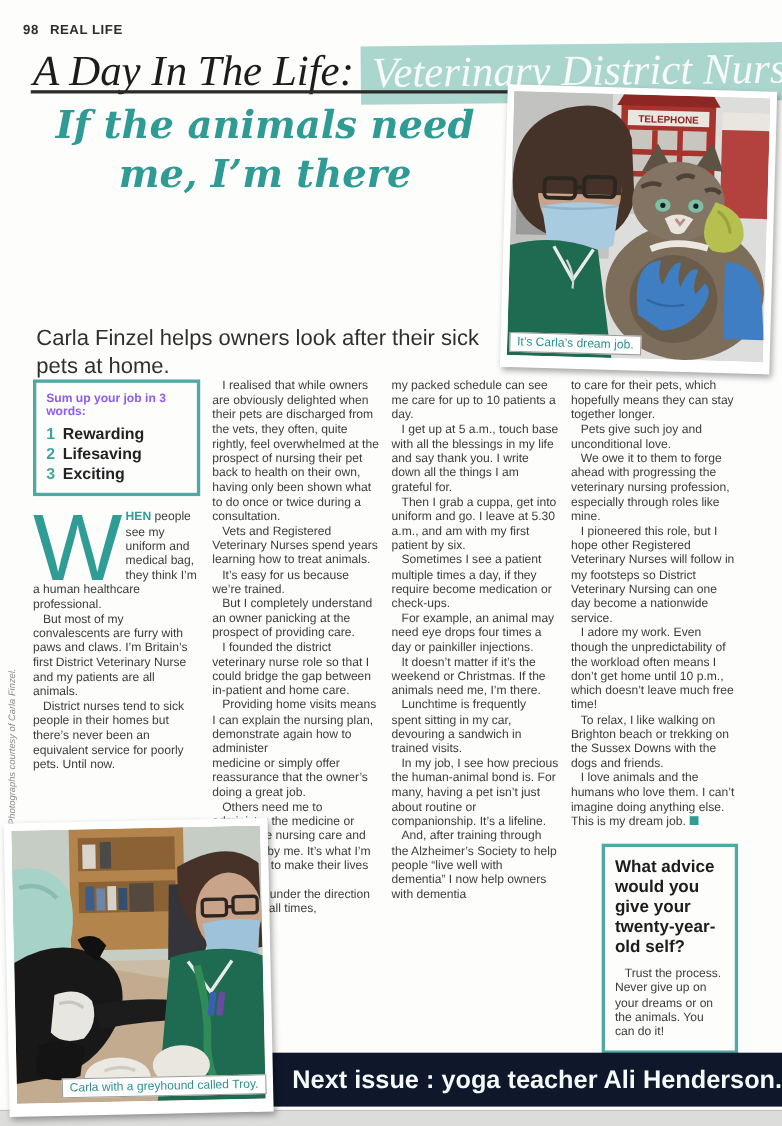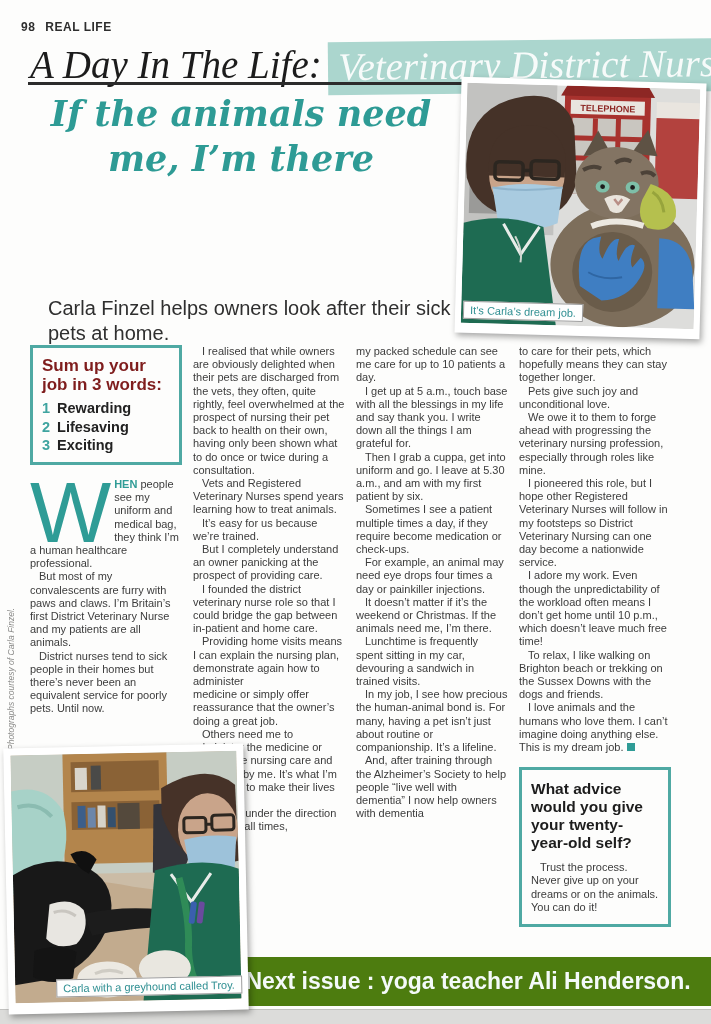--- a/index.html
+++ b/index.html
@@ -10,55 +10,55 @@
   .folio .sep{display:inline-block;width:10px;}
   .strapline{position:absolute;left:30px;top:40px;white-space:nowrap;font-family:"Liberation Serif",serif;
              font-style:italic;font-size:39px;color:#1c1c1c;}
   .strap-hl{display:inline-block;background:#abd6ce;color:#f7fbfa;padding:2px 14px 6px 10px;margin-left:6px;
             transform:rotate(-.6deg);}
   .strap-rule{position:absolute;left:28px;top:82px;width:612px;height:3px;background:#2b2b2b;}
   
   .headline{position:absolute;left:22px;top:92px;width:438px;text-align:center;
             font-family:"DejaVu Serif","Liberation Serif",serif;font-style:italic;font-weight:700;
             font-size:35px;line-height:1.28;color:#2e9b95;}
-  .standfirst{position:absolute;left:48px;top:296px;width:420px;font-size:20px;line-height:1.24;
+  .standfirst{position:absolute;left:33px;top:296px;width:420px;font-size:20px;line-height:1.24;
               color:#2f2f2f;font-weight:500;}
   
   .credit{position:absolute;left:6px;top:595px;height:155px;writing-mode:vertical-rl;transform:rotate(180deg);
           font-size:8.5px;font-style:italic;color:#8b8b89;}
   
   .cols{position:absolute;left:30px;top:345px;width:658px;display:flex;gap:11px;}
   .col{width:152px;flex:0 0 152px;font-size:11px;line-height:13.2px;}
   .col p{margin:0;}
   .ind{text-indent:9px;}
   .narrow{margin-left:57px;}
   
   .sumup{border:3px solid #4fa9a3;padding:8px 7px 10px 9px;margin-bottom:13px;background:#fdfdfc;}
-  .sumup h3{margin:0 0 8px 0;font-size:17px;line-height:1.13;color:#7f1d1d;font-weight:700;}
+  .sumup h3{margin:0 0 8px 0;font-size:11px;line-height:1.13;color:#8b5cf6;font-weight:700;}
   .sum-item{display:flex;gap:7px;margin-top:5px;font-size:14.5px;font-weight:700;color:#222;}
   .sum-num{color:#3fa4a0;}
   
   .dropcap{float:left;font-size:86px;line-height:64px;color:#2f9c96;font-weight:400;margin:2px 3px 0 0;
            font-family:"Liberation Sans",sans-serif;}
   .leadbold{color:#2f9c96;font-weight:700;}
   
-  .advice{border:3px solid #4fa9a3;padding:10px 9px;margin-top:13px;background:#fdfdfc;}
+  .advice{border:3px solid #4fa9a3;padding:10px 9px;margin-top:13px;background:#fdfdfc;margin-left:28px;}
   .advice h3{margin:0 0 9px 0;font-size:15.5px;line-height:1.16;color:#1d1d1d;font-weight:700;}
   .endmark{display:inline-block;width:8px;height:8px;background:#2f9c96;margin-left:3px;}
   
   .photo{position:absolute;background:#fff;box-shadow:2px 3px 6px rgba(0,0,0,.35);}
   .photo1{left:458px;top:80px;padding:6px;transform:rotate(1.6deg);z-index:3;}
   .photo2{left:6px;top:746px;padding:7px;transform:rotate(-1.2deg);z-index:6;}
   .caption-strip{position:absolute;background:#fefefe;border:1px solid #9c9c9c;color:#2f8f92;
                  font-size:11px;font-weight:500;padding:2px 6px;white-space:nowrap;}
   .cap1{left:8px;bottom:14px;}
   .cap2{left:48px;bottom:16px;}
   
-  .banner{position:absolute;left:225px;top:957px;width:486px;height:49px;background:#4d7c0f;z-index:5;
-          display:flex;align-items:center;justify-content:center;}
+  .banner{position:absolute;left:225px;top:957px;width:486px;height:49px;background:#0f172a;z-index:5;
+          display:flex;align-items:center;justify-content:flex-end;}
   .banner span{color:#f4faf9;font-size:23px;font-weight:700;}
   .page-edge{position:absolute;left:0;top:1009px;width:711px;height:15px;background:#dcdcda;border-top:1px solid #c2c2c0;z-index:1;}
 </style>
 </head>
 <body>
 
 <div class="page">
 
   <div class="page-edge"></div>
 

